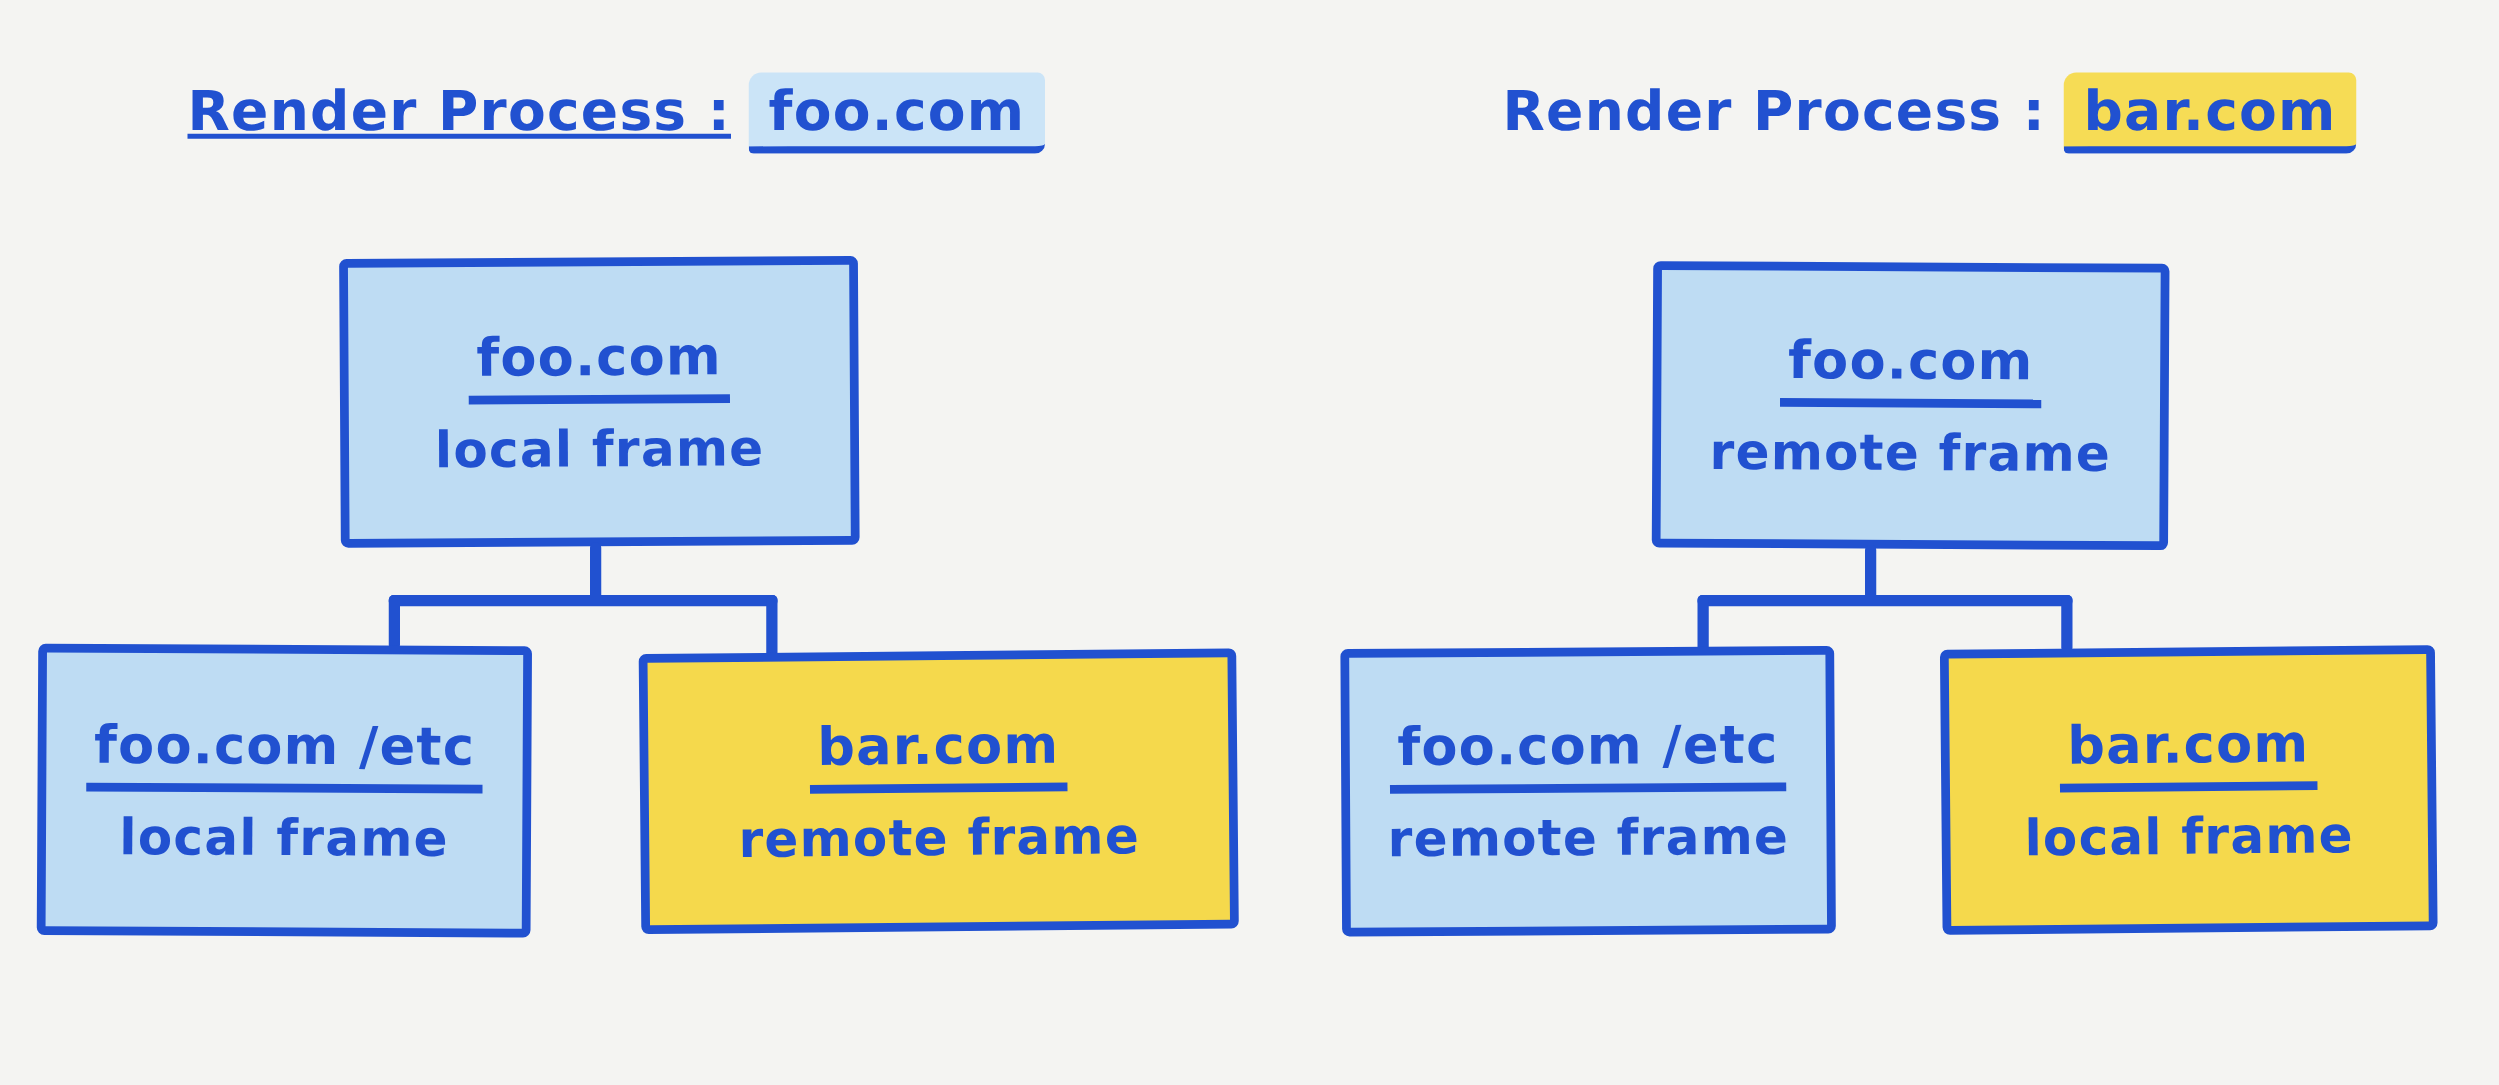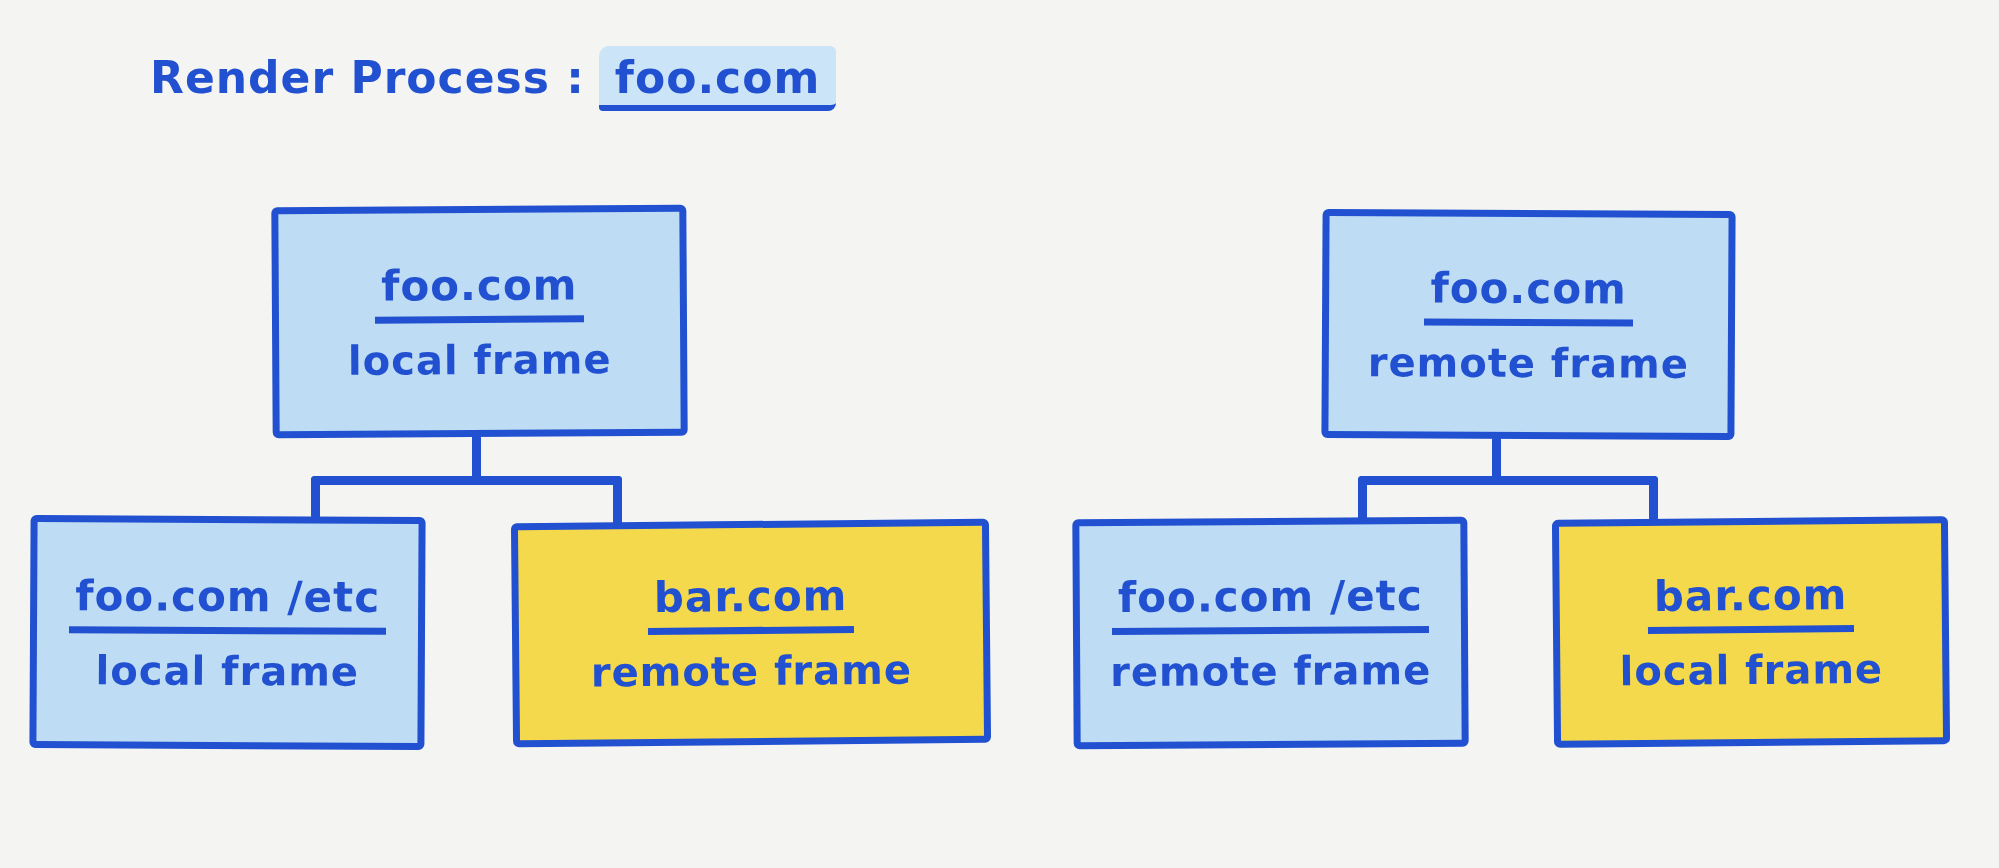--- a/index.html
+++ b/index.html
@@ -76,21 +76,21 @@
 
   .tilt-l  { transform: rotate(-0.35deg); }
   .tilt-r  { transform: rotate(0.3deg); }
   .tilt-y  { transform: rotate(-0.55deg); }
 </style>
 </head>
 <body>
 
 <div class="canvas">
 
-  <div class="title" style="left:150px; top:46px;">
+  <div class="title" style="left:150px; top:58px;text-decoration:underline;">
     <span>Render Process :</span><span class="hl hl-blue">foo.com</span>
   </div>
 
   <div class="frame-box fill-blue tilt-l" style="left:272px; top:206px; width:415px; height:231px;">
     <div class="domain">foo.com</div>
     <div class="frame-type">local frame</div>
   </div>
 
   <div class="connector" style="left:472px; top:434px; width:9px; height:50px;"></div>
   <div class="connector" style="left:311px; top:476px; width:311px; height:9px;"></div>
@@ -100,20 +100,23 @@
   <div class="frame-box fill-blue tilt-r" style="left:30px; top:516px; width:395px; height:233px;">
     <div class="domain">foo.com /etc</div>
     <div class="frame-type">local frame</div>
   </div>
 
   <div class="frame-box fill-yellow tilt-y" style="left:512px; top:521px; width:478px; height:224px;">
     <div class="domain">bar.com</div>
     <div class="frame-type">remote frame</div>
   </div>
 
+  <div class="title" style="left:1202px; top:58px;">
+    <span>Render Process :</span><span class="hl hl-yellow">bar.com</span>
+  </div>
 
   <div class="frame-box fill-blue tilt-r" style="left:1322px; top:210px; width:413px; height:229px;">
     <div class="domain">foo.com</div>
     <div class="frame-type">remote frame</div>
   </div>
 
   <div class="connector" style="left:1492px; top:436px; width:9px; height:48px;"></div>
   <div class="connector" style="left:1358px; top:476px; width:300px; height:9px;"></div>
   <div class="connector" style="left:1358px; top:476px; width:9px; height:46px;"></div>
   <div class="connector" style="left:1649px; top:476px; width:9px; height:46px;"></div>

